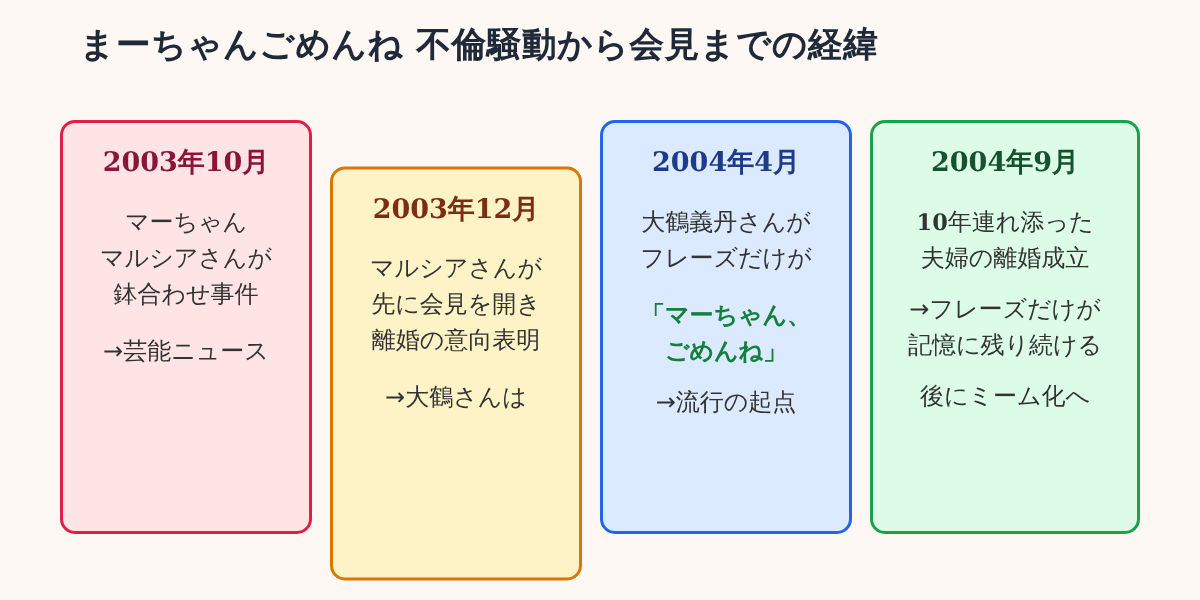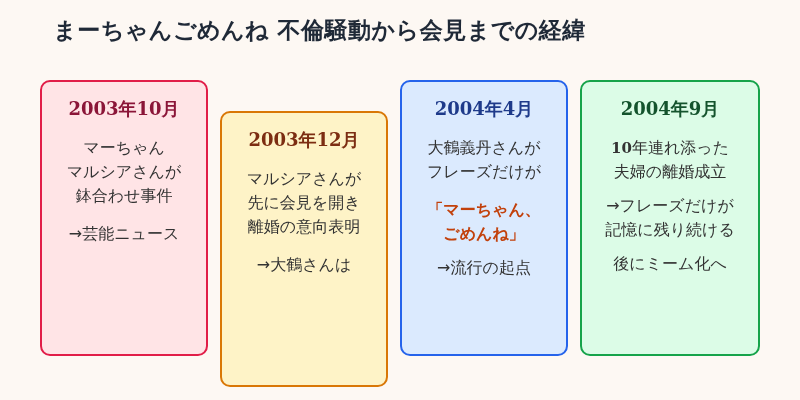--- a/index.html
+++ b/index.html
@@ -46,21 +46,21 @@
     }
     .card-block {
       margin-top: 14px;
       font-size: 16px;
       line-height: 24px;
       color: #333333;
     }
     .card-block.tight { margin-top: 10px; }
     .card-block .line { display: block; white-space: nowrap; }
     .quote {
-      color: #c2410c;
+      color: #15803d;
       font-weight: bold;
     }
     .num-serif {
       font-family: "DejaVu Serif", "Liberation Serif", serif;
       font-size: 15px;
       font-weight: bold;
     }
   </style>
 </head>
 <body style="background: rgb(253, 248, 243);">

